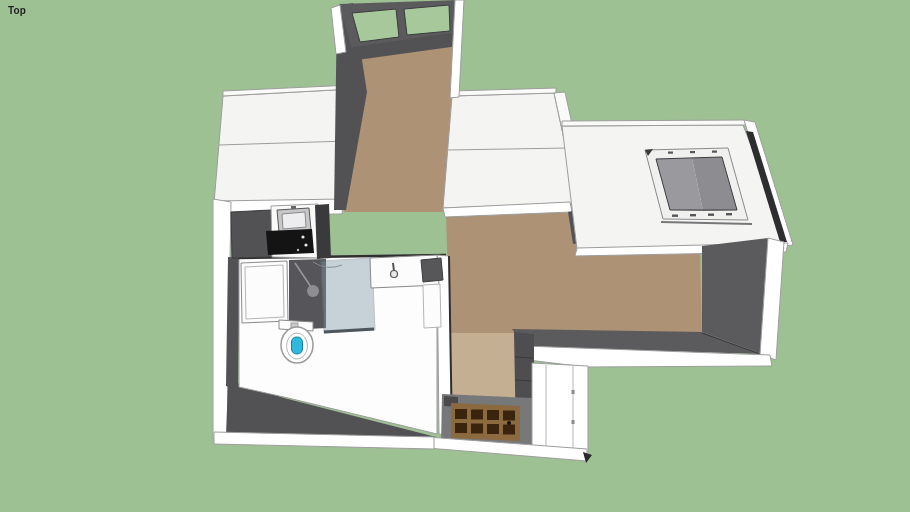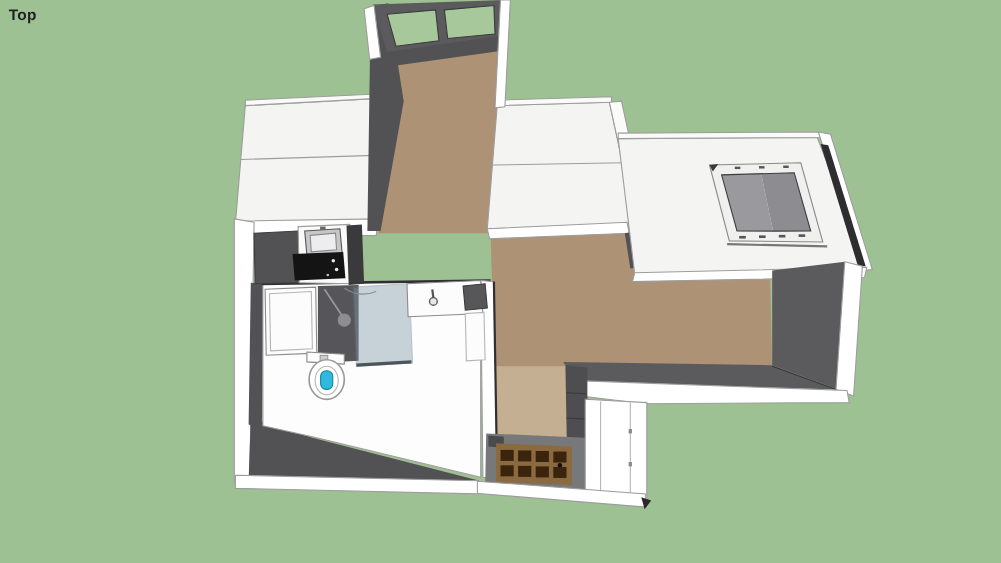--- a/index.html
+++ b/index.html
@@ -2,21 +2,21 @@
 <html><head>
 <meta charset="utf-8">
 <style>
   html,body{margin:0;padding:0;background:#9EC193;}
   .stage{
     position:relative;width:910px;height:512px;overflow:hidden;
     background:#9EC193;font-family:"Liberation Sans",sans-serif;
   }
   .stage svg{position:absolute;left:0;top:0;display:block;}
   .view-label{
-    position:absolute;left:8px;top:5px;font-size:14px;font-weight:700;
+    position:absolute;left:8px;top:5px;font-size:10px;font-weight:700;
     color:#1F2123;letter-spacing:.2px;user-select:none;
   }
   
   .e  {stroke:#9D9D9D;stroke-width:1;}
   .dk {stroke:#3C3C3E;stroke-width:1;}
   .nf {fill:none;}
   .seam{stroke:#3A3A3C;stroke-width:1;}
   .thin{stroke:#B5B5B5;stroke-width:1;}
   .mid {stroke:#8A8A8A;stroke-width:1;}
 </style>

